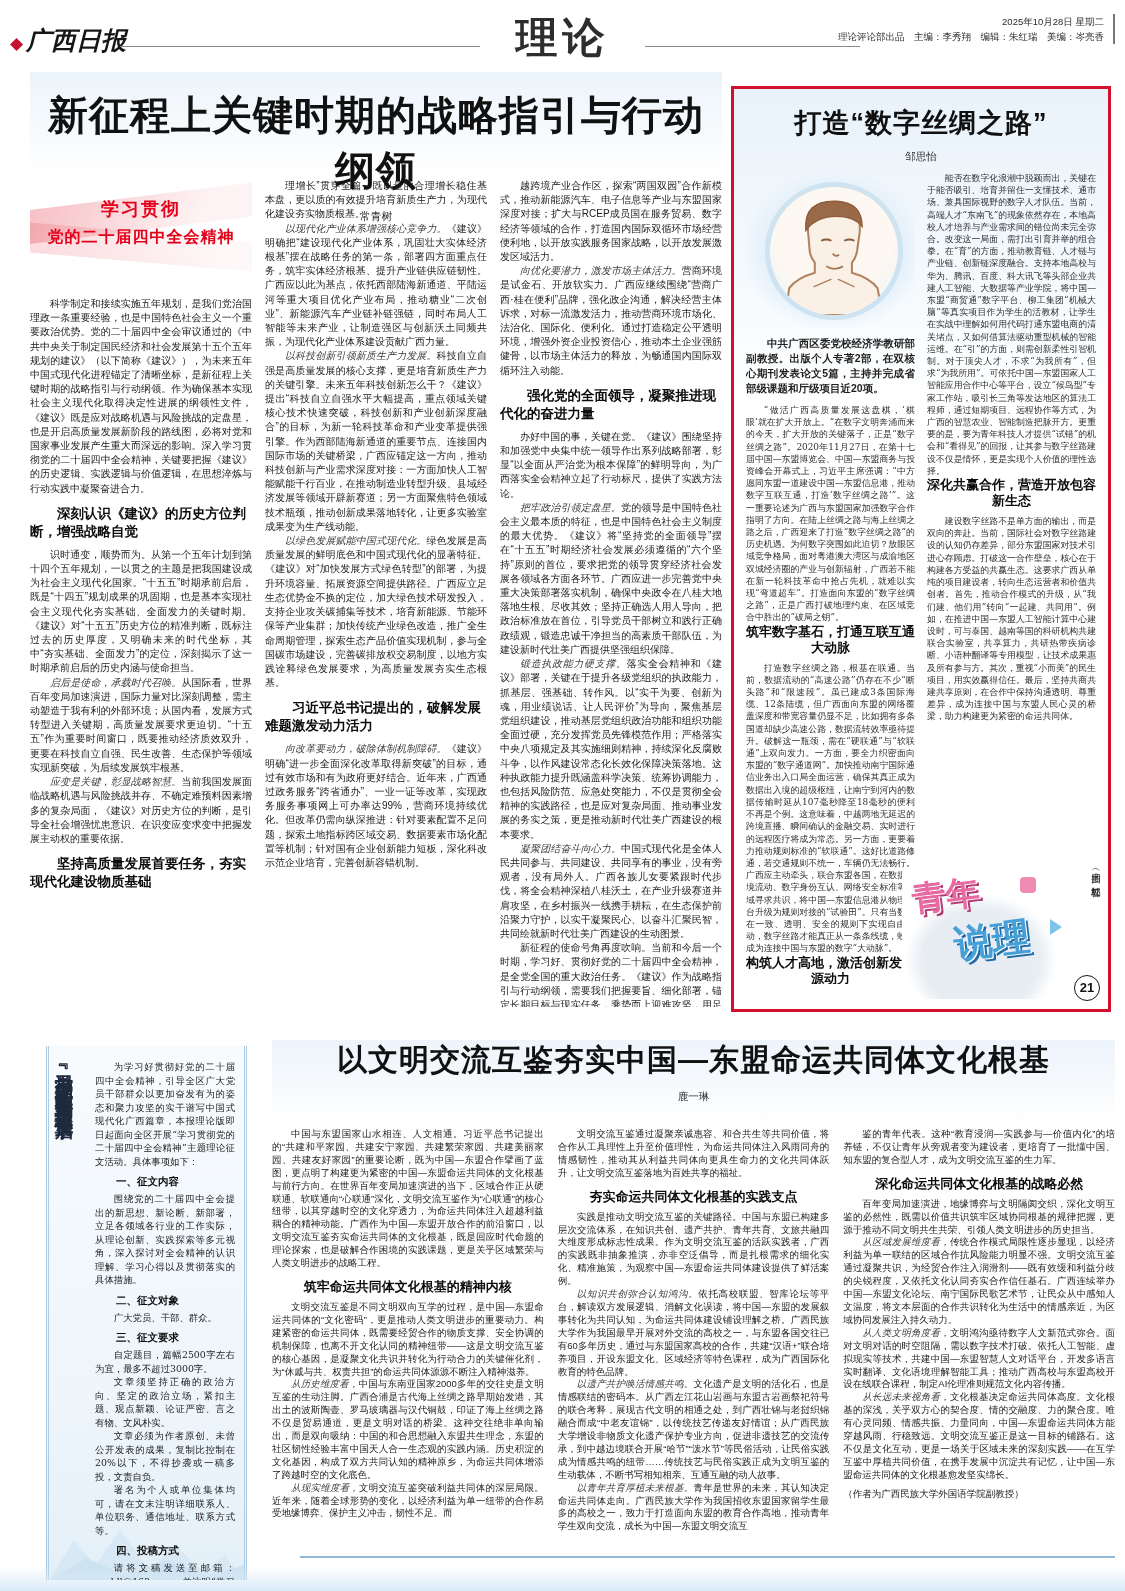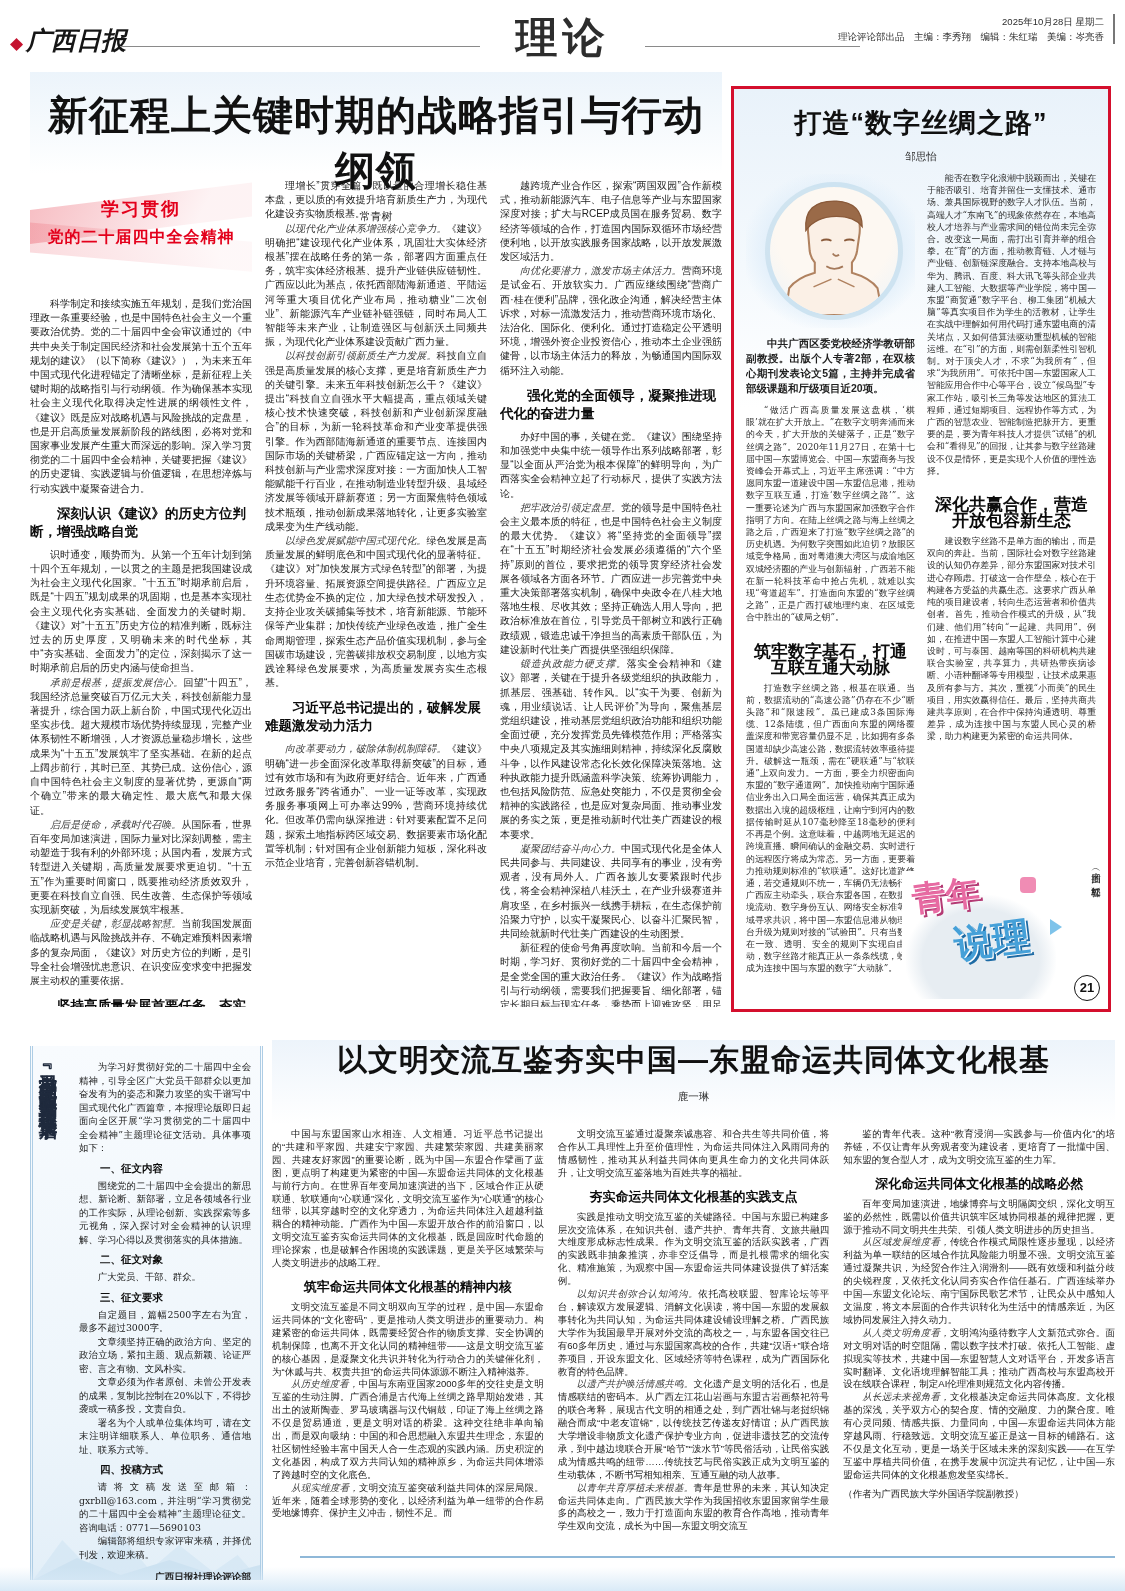--- a/index.html
+++ b/index.html
@@ -48,21 +48,21 @@
   .box{position:absolute;left:731px;top:86px;width:380px;height:926px;border:3px solid #d40f2d;
        background:#fff;box-sizing:border-box;overflow:hidden;}
   .box-sky{position:absolute;top:0;left:0;right:0;height:320px;
        background:linear-gradient(180deg,#e9f2fa 0%,#f4f9fd 55%,#ffffff 100%);}
   .box-inner{position:relative;height:100%;box-sizing:border-box;padding:16px 12px 6px;}
   .box-title{text-align:center;font-size:27px;font-weight:bold;color:#101010;letter-spacing:1px;margin:0;}
   .box-byline{text-align:center;font-size:10.5px;color:#2e2e2e;margin:9px 0 8px;}
   .box-cols{display:flex;gap:12px;height:812px;overflow:hidden;}
   .bcol{flex:1;overflow:hidden;}
   .box .p{font-size:8.9px;line-height:12.2px;font-family:"DejaVu Serif",serif;color:#2e2e2e;}
-  .box .h{font-size:17px;line-height:16px;margin:20px 0 6px;text-indent:0;text-align:center;
+  .box .h{font-size:13px;line-height:16px;margin:0 0 6px;text-indent:0;text-align:center;
           font-family:"Liberation Sans","DejaVu Sans",sans-serif;}
   .portrait-wrap{width:160px;margin:2px auto 8px;padding:8px;
           background:radial-gradient(ellipse at center,#e0eefa 50%,rgba(224,238,250,0) 75%);}
   .portrait{width:128px;height:128px;margin:0 auto;border-radius:50%;position:relative;overflow:hidden;
           background:radial-gradient(circle at 50% 35%,#fdf8f2 55%,#eaf3fa 100%);
           border:5px solid rgba(185,216,238,.65);}
   .bio{font-size:10.5px;font-weight:bold;line-height:15px;text-align:justify;text-indent:2em;
        color:#1f1f1f;margin:0 0 8px;}
 
   
@@ -77,21 +77,21 @@
        text-shadow:1px 1px 0 #fff,3px 3px 0 #1e6ba5;}
   .ysl-ball{position:absolute;left:118px;top:6px;width:16px;height:16px;border-radius:4px;background:#f08cb4;}
   .ysl-play{position:absolute;left:148px;top:48px;width:0;height:0;border-left:12px solid #7ec3ea;
        border-top:8px solid transparent;border-bottom:8px solid transparent;}
   .ill-cap{position:absolute;right:0;top:-6px;writing-mode:vertical-rl;text-orientation:upright;
        font-size:9.5px;color:#222;letter-spacing:1px;}
   .pnum{position:absolute;right:2px;bottom:2px;width:24px;height:24px;border:1.6px solid #151515;
        border-radius:50%;text-align:center;line-height:24px;font-size:13px;font-weight:bold;color:#111;background:#fff;}
 
   
-  .notice{position:absolute;left:30px;top:1046px;width:233px;height:534px;box-sizing:border-box;
+  .notice{position:absolute;left:46px;top:1046px;width:201px;height:534px;box-sizing:border-box;
        background:linear-gradient(180deg,#f8fbfe 0%,#edf5fb 70%,#e3eff8 100%);
        border-left:3px double #aecde5;border-right:3px double #aecde5;overflow:hidden;}
   .notice-vtitle{position:absolute;left:5px;top:12px;writing-mode:vertical-rl;text-orientation:upright;
        font-size:18.5px;font-weight:bold;color:#1f2a3d;font-family:"DejaVu Serif",serif;
        letter-spacing:2px;line-height:1;height:512px;}
   .notice-body{margin-left:42px;padding:14px 9px 6px 4px;font-size:9.4px;line-height:13.5px;
        font-family:"DejaVu Serif",serif;color:#222;position:relative;z-index:1;}
   .notice-body .p{font-size:9.4px;line-height:13.5px;font-family:"DejaVu Serif",serif;}
   .notice-body .h{font-size:10.5px;line-height:14px;margin:6px 0 4px;text-indent:2em;text-align:left;
        font-family:"Liberation Sans","DejaVu Sans",sans-serif;}
@@ -142,21 +142,20 @@
           <div class="stripe2"></div>
           <div class="badge-text">
             <div class="badge-t1">学习贯彻</div>
             <div class="badge-t2">党的二十届四中全会精神</div>
           </div>
         </div>
         <div>
             <p class="p">科学制定和接续实施五年规划，是我们党治国理政一条重要经验，也是中国特色社会主义一个重要政治优势。党的二十届四中全会审议通过的《中共中央关于制定国民经济和社会发展第十五个五年规划的建议》（以下简称《建议》），为未来五年中国式现代化进程锚定了清晰坐标，是新征程上关键时期的战略指引与行动纲领。作为确保基本实现社会主义现代化取得决定性进展的纲领性文件，《建议》既是应对战略机遇与风险挑战的定盘星，也是开启高质量发展新阶段的路线图，必将对党和国家事业发展产生重大而深远的影响。深入学习贯彻党的二十届四中全会精神，关键要把握《建议》的历史逻辑、实践逻辑与价值逻辑，在思想淬炼与行动实践中凝聚奋进合力。</p>
             <h4 class="h">深刻认识《建议》的历史方位判断，增强战略自觉</h4>
             <p class="p">识时通变，顺势而为。从第一个五年计划到第十四个五年规划，一以贯之的主题是把我国建设成为社会主义现代化国家。“十五五”时期承前启后，既是“十四五”规划成果的巩固期，也是基本实现社会主义现代化夯实基础、全面发力的关键时期。《建议》对“十五五”历史方位的精准判断，既标注过去的历史厚度，又明确未来的时代坐标，其中“夯实基础、全面发力”的定位，深刻揭示了这一时期承前启后的历史内涵与使命担当。</p>
-            <p class="p"><span class="lead">承前是根基，提振发展信心。</span>回望“十四五”，我国经济总量突破百万亿元大关，科技创新能力显著提升，综合国力跃上新台阶，中国式现代化迈出坚实步伐。超大规模市场优势持续显现，完整产业体系韧性不断增强，人才资源总量稳步增长，这些成果为“十五五”发展筑牢了坚实基础。在新的起点上阔步前行，其时已至、其势已成。这份信心，源自中国特色社会主义制度的显著优势，更源自“两个确立”带来的最大确定性、最大底气和最大保证。</p>
             <p class="p"><span class="lead">启后是使命，承载时代召唤。</span>从国际看，世界百年变局加速演进，国际力量对比深刻调整，需主动塑造于我有利的外部环境；从国内看，发展方式转型进入关键期，高质量发展要求更迫切。“十五五”作为重要时间窗口，既要推动经济质效双升，更要在科技自立自强、民生改善、生态保护等领域实现新突破，为后续发展筑牢根基。</p>
             <p class="p"><span class="lead">应变是关键，彰显战略智慧。</span>当前我国发展面临战略机遇与风险挑战并存、不确定难预料因素增多的复杂局面，《建议》对历史方位的判断，是引导全社会增强忧患意识、在识变应变求变中把握发展主动权的重要依据。</p>
             <h4 class="h">坚持高质量发展首要任务，夯实现代化建设物质基础</h4>
           </div>
       </div>
       <div class="col">
         <div>
             <p class="p">理增长”贯穿全篇，既以量的合理增长稳住基本盘，更以质的有效提升培育新质生产力，为现代化建设夯实物质根基。</p>
             <p class="p"><span class="lead">以现代化产业体系增强核心竞争力。</span>《建议》明确把“建设现代化产业体系，巩固壮大实体经济根基”摆在战略任务的第一条，部署四方面重点任务，筑牢实体经济根基、提升产业链供应链韧性。广西应以此为基点，依托西部陆海新通道、平陆运河等重大项目优化产业布局，推动糖业“二次创业”、新能源汽车产业链补链强链，同时布局人工智能等未来产业，让制造强区与创新沃土同频共振，为现代化产业体系建设贡献广西力量。</p>
             <p class="p"><span class="lead">以科技创新引领新质生产力发展。</span>科技自立自强是高质量发展的核心支撑，更是培育新质生产力的关键引擎。未来五年科技创新怎么干？《建议》提出“科技自立自强水平大幅提高，重点领域关键核心技术快速突破，科技创新和产业创新深度融合”的目标，为新一轮科技革命和产业变革提供强引擎。作为西部陆海新通道的重要节点、连接国内国际市场的关键桥梁，广西应锚定这一方向，推动科技创新与产业需求深度对接：一方面加快人工智能赋能千行百业，在推动制造业转型升级、县域经济发展等领域开辟新赛道；另一方面聚焦特色领域技术瓶颈，推动创新成果落地转化，让更多实验室成果变为生产线动能。</p>

